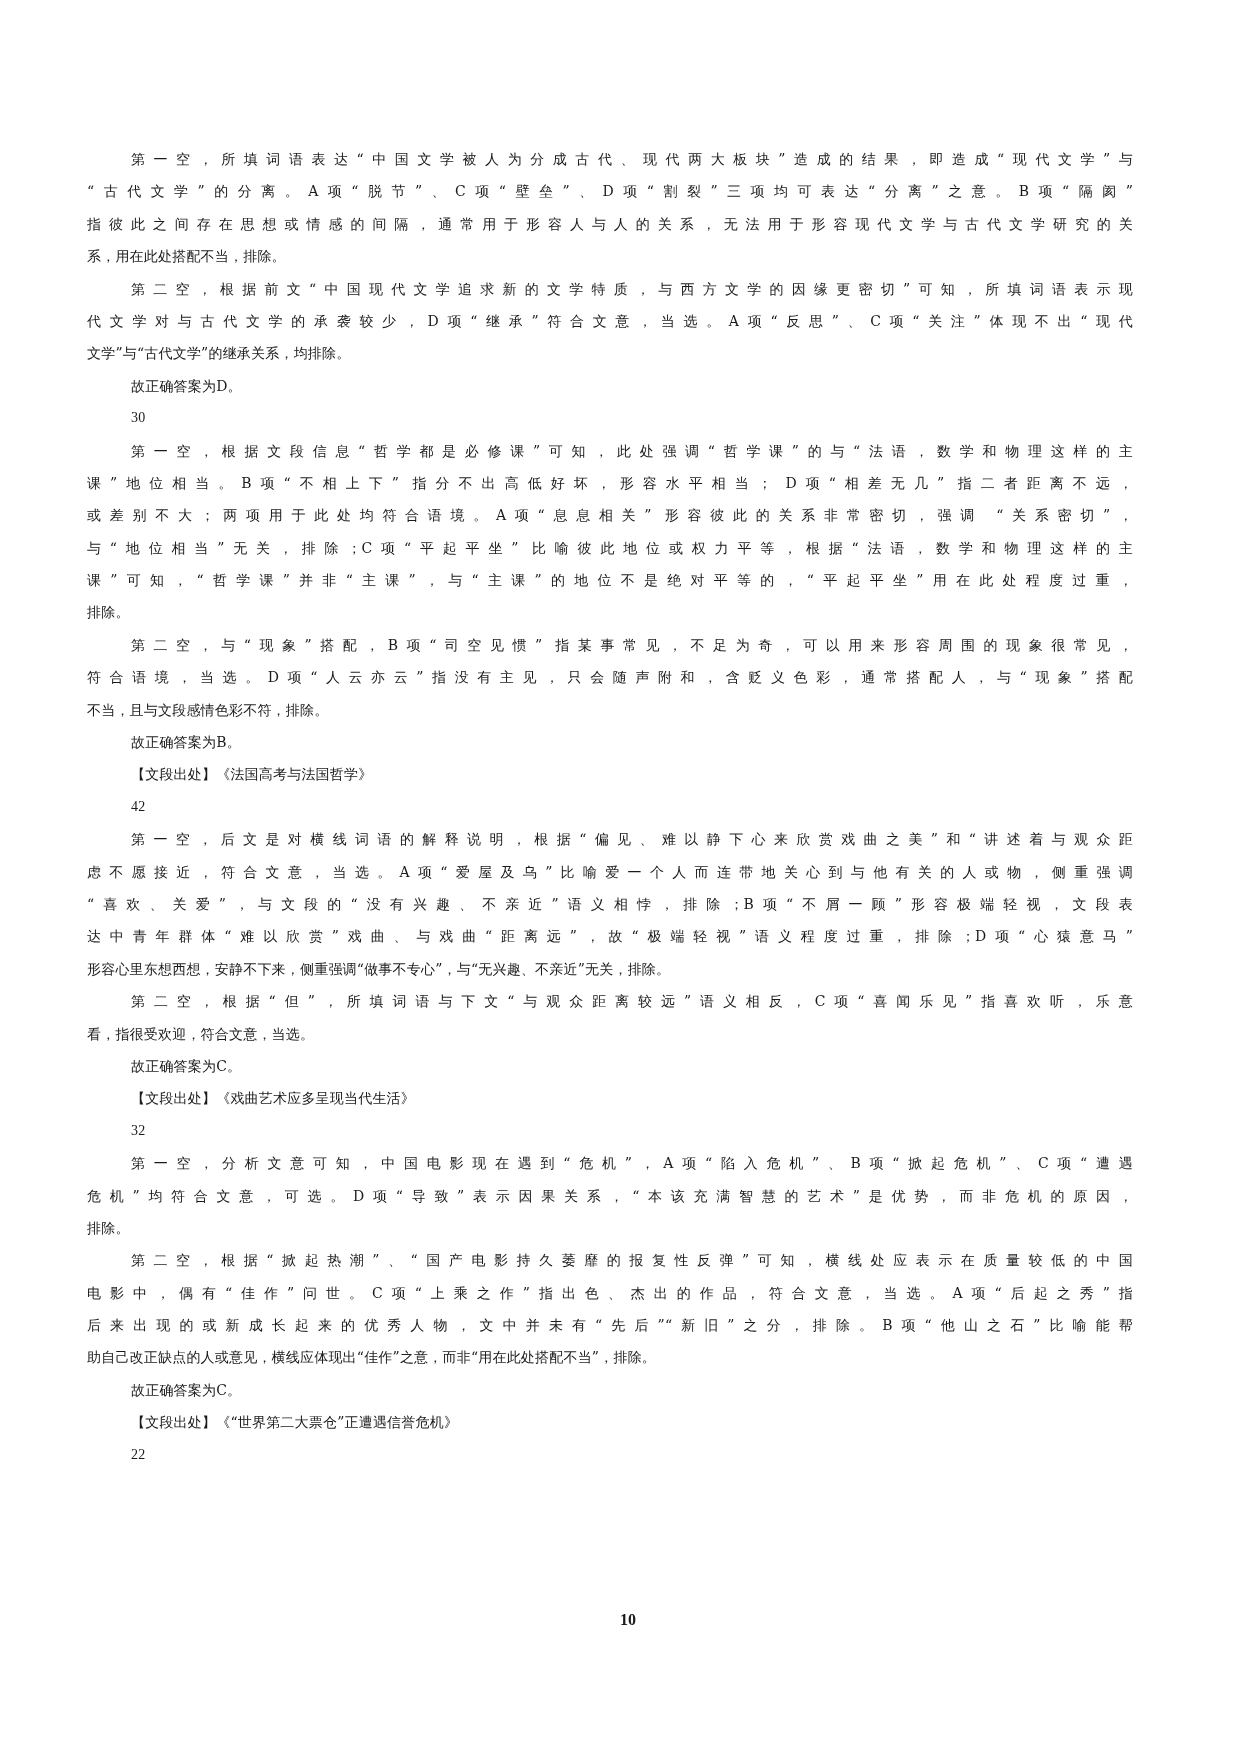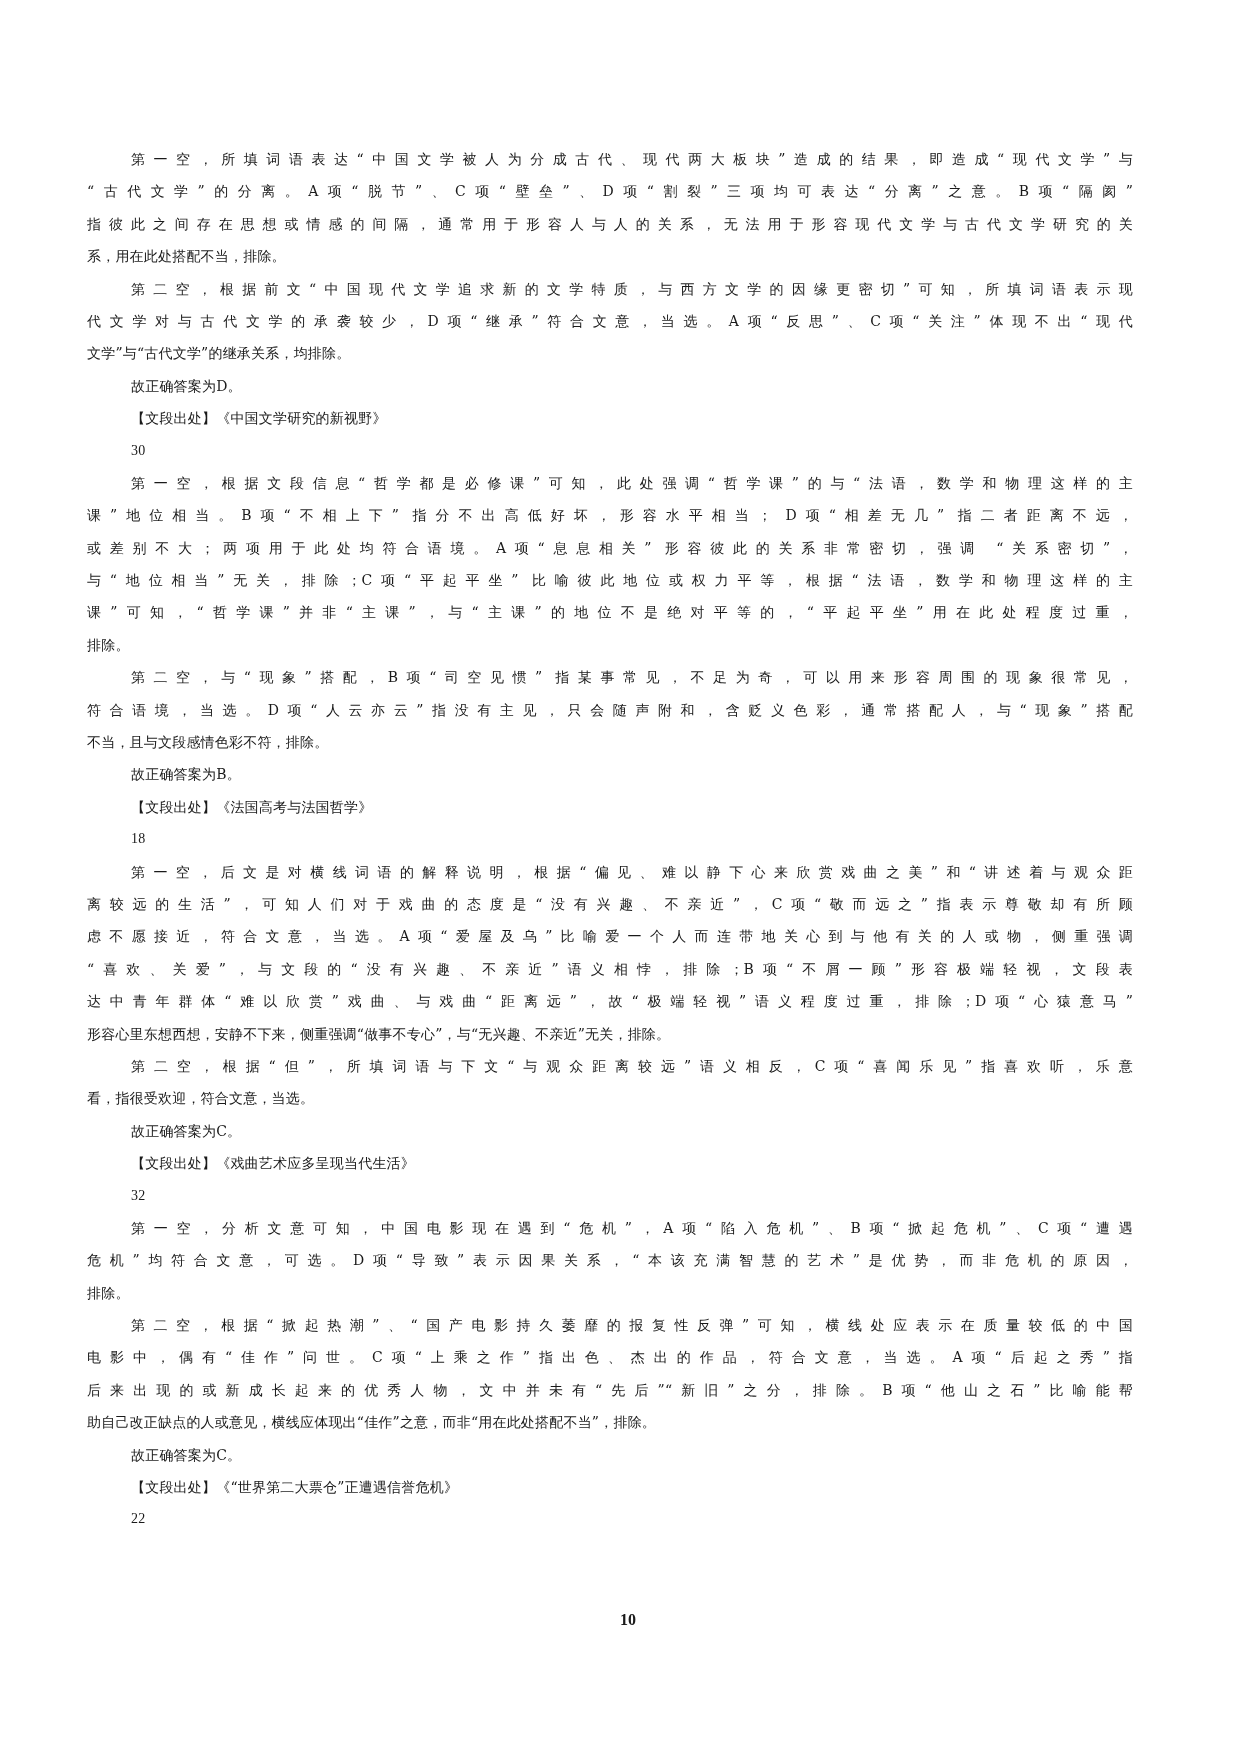--- a/index.html
+++ b/index.html
@@ -56,38 +56,36 @@
 
 <div class="page">
   <div class="line indent just">第一空，所填词语表达“中国文学被人为分成古代、现代两大板块”造成的结果，即造成“现代文学”与</div>
   <div class="line just">“古代文学”的分离。A项“脱节”、C项“壁垒”、D项“割裂”三项均可表达“分离”之意。B项“隔阂”</div>
   <div class="line just">指彼此之间存在思想或情感的间隔，通常用于形容人与人的关系，无法用于形容现代文学与古代文学研究的关</div>
   <div class="line">系，用在此处搭配不当，排除。</div>
   <div class="line indent just">第二空，根据前文“中国现代文学追求新的文学特质，与西方文学的因缘更密切”可知，所填词语表示现</div>
   <div class="line just">代文学对与古代文学的承袭较少，D项“继承”符合文意，当选。A项“反思”、C项“关注”体现不出“现代</div>
   <div class="line">文学”与“古代文学”的继承关系，均排除。</div>
   <div class="line indent">故正确答案为D。</div>
-  <div class="line indent">【文段出处】《中国文学研究的新视野》</div>
   <div class="line indent num">30</div>
 
   <div class="line indent just">第一空，根据文段信息“哲学都是必修课”可知，此处强调“哲学课”的与“法语，数学和物理这样的主</div>
   <div class="line just">课”地位相当。B项“不相上下” 指分不出高低好坏，形容水平相当； D项“相差无几” 指二者距离不远，</div>
   <div class="line just">或差别不大；两项用于此处均符合语境。A项“息息相关” 形容彼此的关系非常密切，强调 “关系密切”，</div>
   <div class="line just">与“地位相当”无关，排除；C项“平起平坐” 比喻彼此地位或权力平等，根据“法语，数学和物理这样的主</div>
   <div class="line just">课”可知，“哲学课”并非“主课”，与“主课”的地位不是绝对平等的，“平起平坐”用在此处程度过重，</div>
   <div class="line">排除。</div>
   <div class="line indent just">第二空，与“现象”搭配，B项“司空见惯” 指某事常见，不足为奇，可以用来形容周围的现象很常见，</div>
   <div class="line just">符合语境，当选。D项“人云亦云”指没有主见，只会随声附和，含贬义色彩，通常搭配人，与“现象”搭配</div>
   <div class="line">不当，且与文段感情色彩不符，排除。</div>
   <div class="line indent">故正确答案为B。</div>
   <div class="line indent">【文段出处】《法国高考与法国哲学》</div>
-  <div class="line indent num">18</div>
+  <div class="line indent num">42</div>
 
   <div class="line indent just">第一空，后文是对横线词语的解释说明，根据“偏见、难以静下心来欣赏戏曲之美”和“讲述着与观众距</div>
-  <div class="line just">离较远的生活”，可知人们对于戏曲的态度是“没有兴趣、不亲近”，C项“敬而远之”指表示尊敬却有所顾</div>
   <div class="line just">虑不愿接近，符合文意，当选。A项“爱屋及乌”比喻爱一个人而连带地关心到与他有关的人或物，侧重强调</div>
   <div class="line just">“喜欢、关爱”，与文段的“没有兴趣、不亲近”语义相悖，排除；B项“不屑一顾”形容极端轻视，文段表</div>
   <div class="line just">达中青年群体“难以欣赏”戏曲、与戏曲“距离远”，故“极端轻视”语义程度过重，排除；D项“心猿意马”</div>
   <div class="line">形容心里东想西想，安静不下来，侧重强调“做事不专心”，与“无兴趣、不亲近”无关，排除。</div>
   <div class="line indent just">第二空，根据“但”，所填词语与下文“与观众距离较远”语义相反，C项“喜闻乐见”指喜欢听，乐意</div>
   <div class="line">看，指很受欢迎，符合文意，当选。</div>
   <div class="line indent">故正确答案为C。</div>
   <div class="line indent">【文段出处】《戏曲艺术应多呈现当代生活》</div>
   <div class="line indent num">32</div>
 

